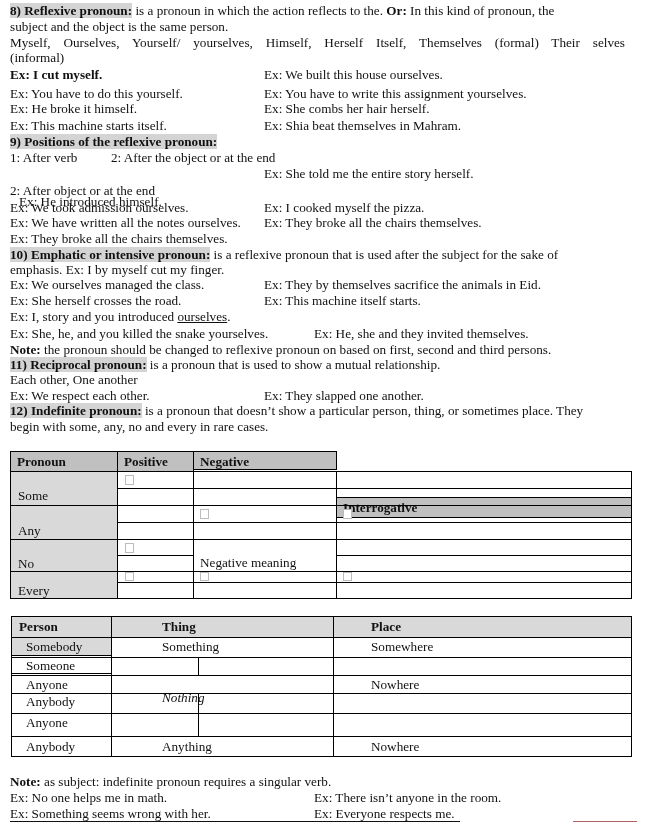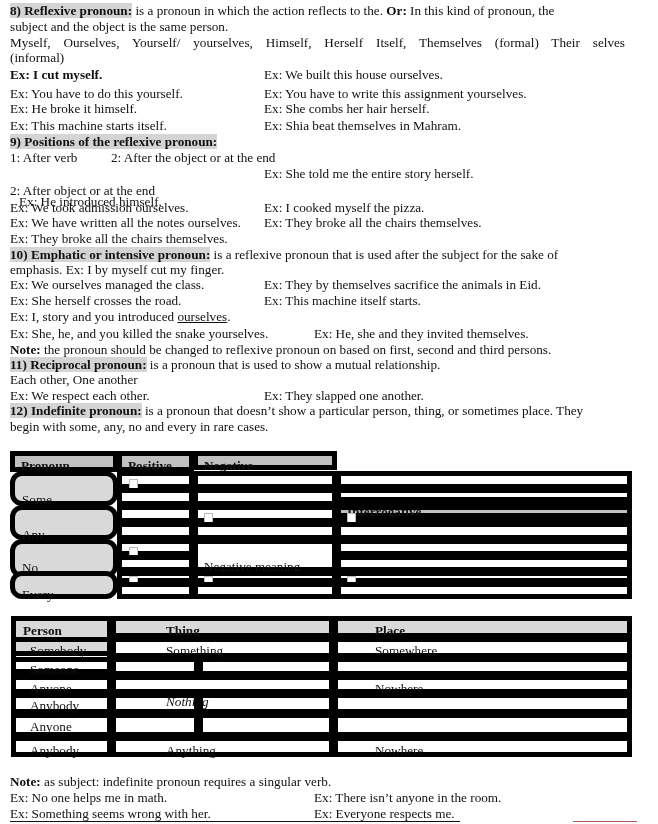--- a/index.html
+++ b/index.html
@@ -7,23 +7,23 @@
          font-family:"Liberation Serif", "DejaVu Serif", serif; font-size:13.2px; color:#111; }
   .ln { position:absolute; white-space:nowrap; line-height:16px; }
   .hl { background:#d4d4d4; font-weight:bold; }
   b { font-weight:bold; }
   .u { text-decoration:underline; }
   .just { position:absolute; left:10px; width:615px; text-align:justify; text-align-last:justify; white-space:normal; line-height:16px; }
 
   
   .t1 { position:absolute; left:10px; top:451px; width:622px; height:148px; }
   .cell { position:absolute; box-sizing:border-box; }
-  .b { border:5px solid #000000; }
+  .b { border:1px solid #000000; }
   .hdr { background:#c0c0c0; font-weight:bold; padding-left:6px; line-height:19px; }
-  .pcol { background:#d9d9d9;border-radius:12px; }
+  .pcol { background:#d9d9d9; }
   .txt { position:absolute; white-space:nowrap; }
   .chk { position:absolute; width:9px; height:10px; border:1px solid #bcbcbc; background:#fff; box-sizing:border-box; }
 
   
   .hdr2 { background:#d9d9d9; font-weight:bold; line-height:19px; }
 
   .bottom-line { position:absolute; left:10px; top:821px; width:450px; height:1px; background:#111; }
   .bottom-red { position:absolute; left:573px; top:821px; width:64px; height:1px; background:#b06060; }
 </style>
 </head>

